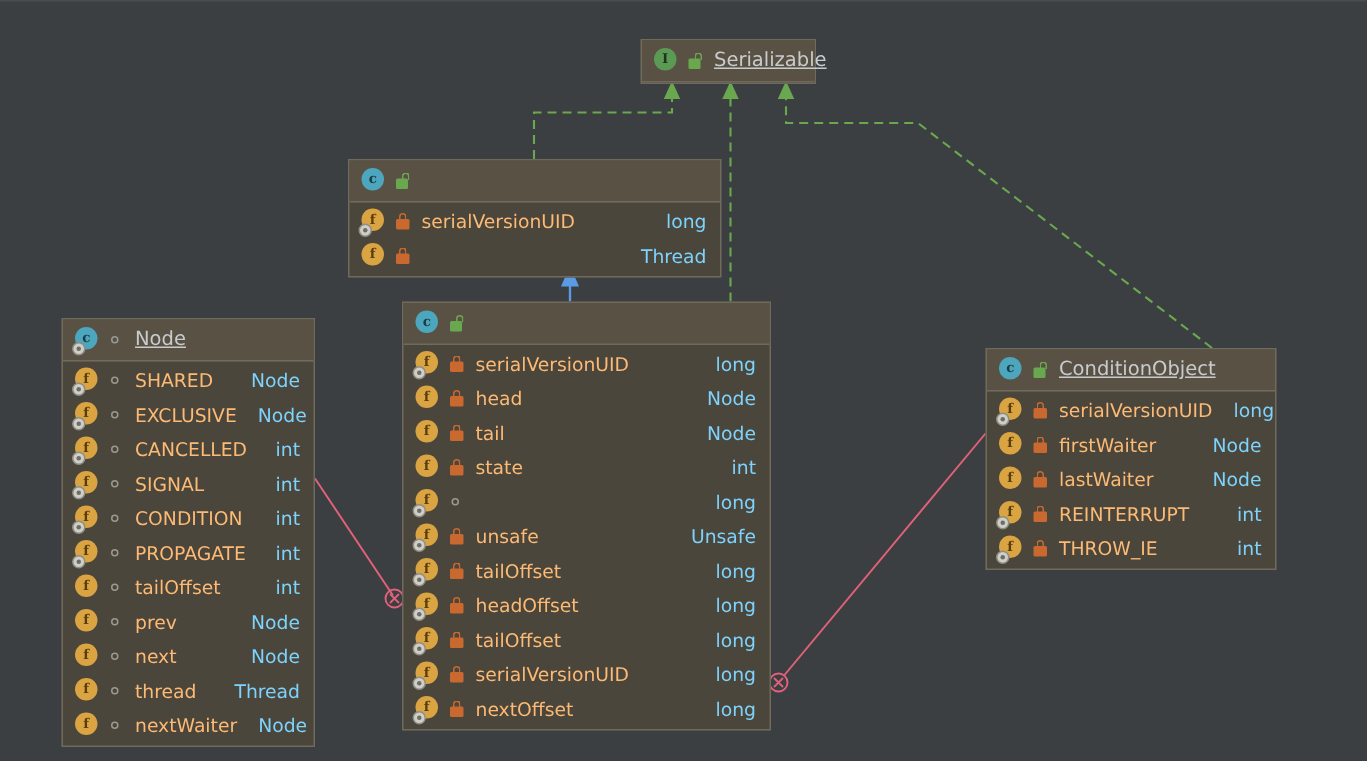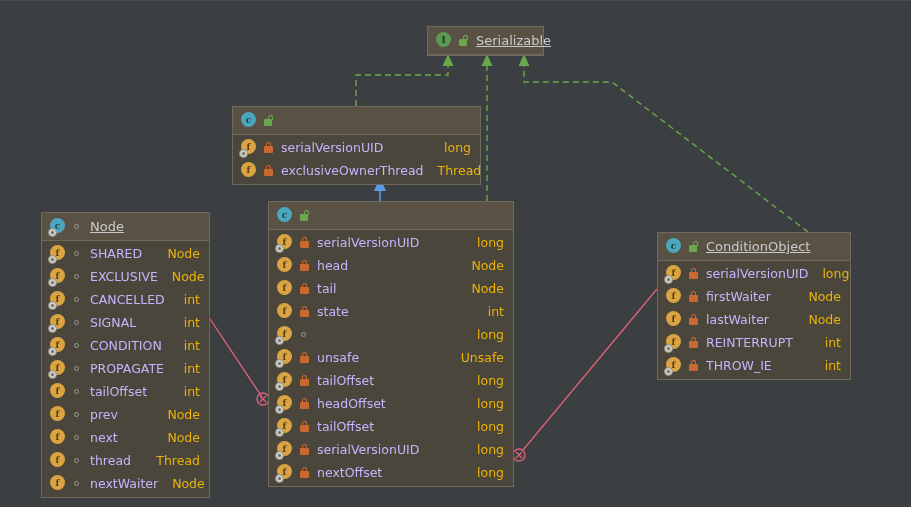--- a/index.html
+++ b/index.html
@@ -56,28 +56,28 @@
   }
   .rows { padding: 1px 0 2px 0; }
   .row {
     display: flex;
     align-items: center;
     height: 23px;
     padding: 0 9px 0 8px;
     box-sizing: border-box;
   }
   .row-name {
-    color: #c4b5fd;
+    color: #fdba74;
     font-size: 12.5px;
     margin-left: 7px;
     white-space: nowrap;
   }
   .row-type {
     margin-left: auto;
-    color: #eab308;
+    color: #7dd3fc;
     font-size: 12.5px;
     padding-left: 14px;
     white-space: nowrap;
   }
 
   
   .icon { display: inline-block; flex: none; line-height: 0; }
   .ico-class, .ico-iface, .ico-field { position: relative; width: 17px; height: 17px; }
 
   .badge {
@@ -192,21 +192,20 @@
             </span>
             <span class="vis vis-lock-red"></span>
             <span class="row-name">serialVersionUID</span>
             <span class="row-type">long</span>
           </div>
           <div class="row">
             <span class="icon ico-class">
               <span class="badge f">f</span>
             </span>
             <span class="vis vis-lock-red"></span>
-            <span class="row-name">exclusiveOwnerThread</span>
             <span class="row-type">Thread</span>
           </div>
         </div>
       </div>
       <div class="node" style="left: 268px; top: 200px; width: 246px;">
         <div class="node-header">
           <span class="icon ico-class">
             <span class="badge c">c</span>
           </span>
           <span class="vis vis-lock-green"></span>

